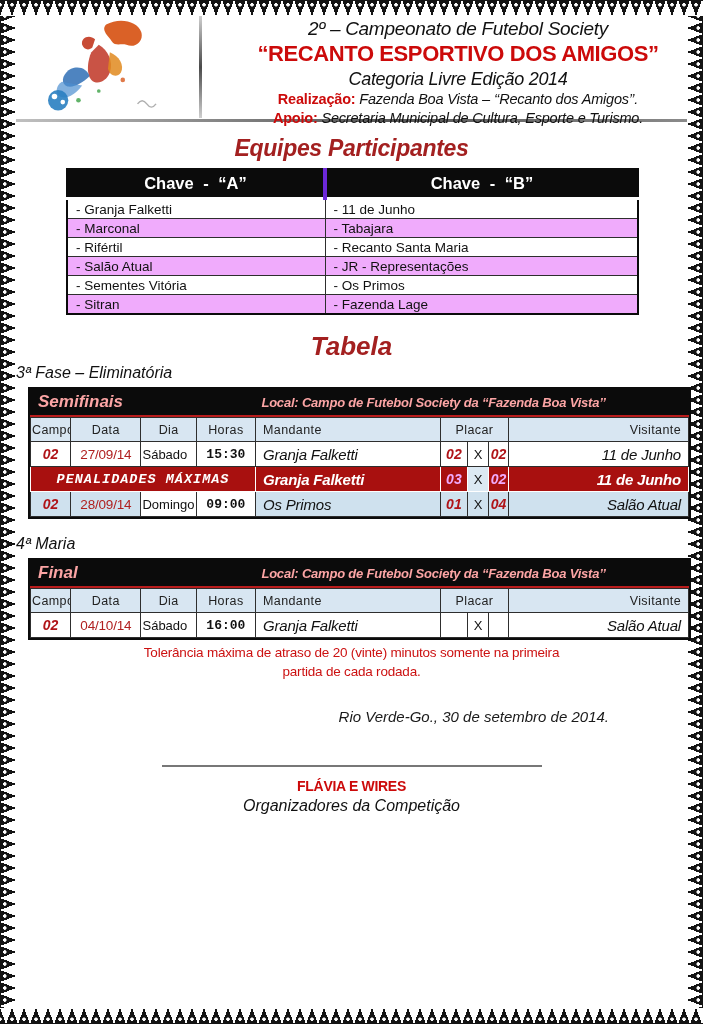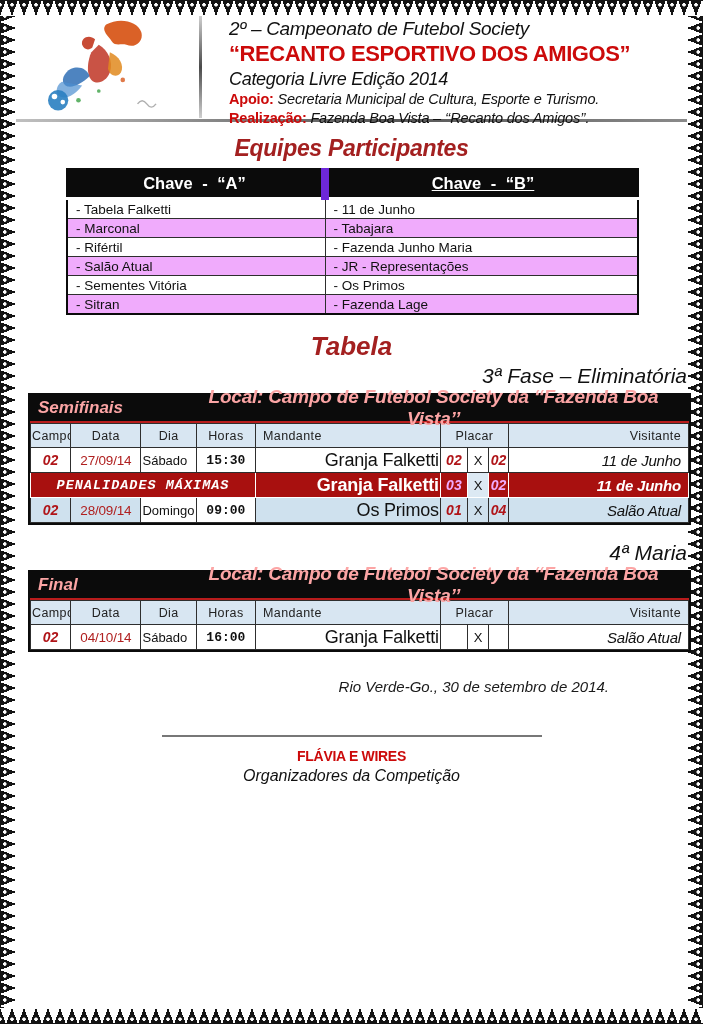--- a/index.html
+++ b/index.html
@@ -31,62 +31,62 @@
       radial-gradient(circle at 70% 50%, #fff 0 1.5px, rgba(255,255,255,0) 2px),
       conic-gradient(from 249.4deg at 100% 50%, #fff 0 41.2deg, rgba(255,255,255,0) 41.2deg);
     background-size:16px 12px;background-position:0 6px,0 0;}
 
   .content{position:absolute;inset:16px;background:#fff;}
 
   
   .hdr{display:flex;height:102px;align-items:stretch;}
   .hdr-logo{width:183px;display:flex;align-items:center;justify-content:center;}
   .hdr-div{width:3px;background:linear-gradient(to bottom,#cfcfcf,#4a4a4a 50%,#cfcfcf);}
-  .hdr-text{flex:1;padding-top:1px;line-height:1;margin-left:27px;}
+  .hdr-text{flex:1;text-align:center;padding-top:1px;line-height:1;margin-left:27px;}
   .h-line1{font-style:italic;font-size:19px;letter-spacing:-0.3px;margin-top:2px;}
   .h-title{font-weight:700;font-size:22px;color:#cc0a0a;letter-spacing:-0.4px;margin-top:5px;}
   .h-line3{font-style:italic;font-size:18px;letter-spacing:-0.3px;margin-top:5px;}
   .h-small{font-size:14.5px;margin-top:4px;letter-spacing:-0.2px;}
   .h-lbl{color:#cc0a0a;font-weight:700;}
   .h-val{font-style:italic;}
   .hdr-rule{height:3px;margin-top:1px;background:linear-gradient(to right,#c0c0c0,#555 55%,#8a8a8a);}
 
   
   .eq-heading{font-weight:700;font-style:italic;font-size:23px;color:#a32020;
     text-align:center;margin:13px 0 6px 0;letter-spacing:-0.3px;}
   table{border-collapse:collapse;table-layout:fixed;}
   .eq{width:571px;margin-left:50px;border:2px solid #0b0b0b;}
   .eq th{background:#0b0b0b;color:#fff;font-size:16.5px;font-weight:700;height:25px;
     border-bottom:3px solid #fff;word-spacing:5px;}
-  .eq th.sep{border-left:8px solid #6d28d9;text-decoration:underline;}
+  .eq th.sep{border-left:4px solid #6d28d9;}
   .eq td{border:1px solid #2e2e2e;font-size:13.5px;padding:0 0 0 8px;height:18px;color:#111;}
   .eq tr.alt td{background:#f0abfc;}
 
   
   .tb-heading{font-weight:700;font-style:italic;font-size:26px;color:#a32020;
     text-align:center;margin:16px 0 2px 0;}
-  .phase{font-style:italic;font-size:21px;text-align:right;margin:0 0 5px 0;}
+  .phase{font-style:italic;font-size:16px;text-align:left;margin:0 0 5px 0;}
   .phase4{margin-top:16px;}
 
   .match-block{margin:0 0 0 12px;width:659px;border:2px solid #0b0b0b;background:#fff;}
   .bar{display:flex;background:#0b0b0b;color:#fca5a5;height:26px;align-items:center;
     border-bottom:2px solid #b91c1c;font-style:italic;font-weight:700;}
   .bar-label{width:160px;padding-left:8px;font-size:17px;}
-  .bar-local{flex:1;text-align:center;font-size:19px;padding-right:20px;letter-spacing:-0.2px;}
+  .bar-local{flex:1;text-align:center;font-size:13px;padding-right:20px;letter-spacing:-0.2px;}
   .mt{width:100%;}
   .mt th,.mt td{border:1px solid #2e2e2e;overflow:hidden;white-space:nowrap;}
   .mt th{background:#d8e6f2;font-weight:400;font-size:12.5px;height:21px;letter-spacing:0.4px;color:#222;}
   .mt th.th-mand{text-align:left;padding-left:7px;}
   .mt th.th-vis{text-align:right;padding-right:7px;}
   .mt td{height:22px;}
   .c-campo{text-align:center;color:#b01418;font-weight:700;font-style:italic;font-size:14px;}
   .c-data{text-align:center;color:#b02020;font-size:13.5px;letter-spacing:-0.2px;}
   .c-dia{text-align:left;font-size:13px;}
   .c-horas{text-align:center;font-family:"Liberation Mono",monospace;font-weight:700;font-size:13px;}
-  .c-mand{font-size:18px;padding-left:7px;letter-spacing:-0.2px;text-align:right;}
+  .c-mand{font-style:italic;font-size:15px;padding-left:7px;letter-spacing:-0.2px;}
   .c-score{text-align:center;color:#b01418;font-weight:700;font-style:italic;font-size:14px;}
   .c-x{text-align:center;font-size:13px;color:#111;}
   .c-vis{font-style:italic;font-size:15px;text-align:right;padding-right:7px;letter-spacing:-0.2px;}
   tr.row-blue td{background:#cfe1ee;}
   tr.row-blue td.c-dia, tr.row-blue td.c-horas{background:#fff;}
   tr.row-pen td{background:#a8100f;color:#fff;border-color:#fff;}
   tr.row-pen .pen-label{font-family:"Liberation Mono",monospace;font-weight:700;font-style:italic;
     letter-spacing:1px;text-align:center;font-size:13.5px;}
   tr.row-pen .c-mand,tr.row-pen .c-vis{color:#fff;font-weight:700;}
   tr.row-pen .c-score{color:#f0abfc;}
@@ -127,55 +127,55 @@
           <circle cx="96" cy="66" r="2.5" fill="#d8591b" opacity="0.8"></circle>
           <path d="M112 92 q5 -7 10 0 t10 0" stroke="#9a9a9a" stroke-width="1.5" fill="none" opacity="0.8"></path>
         </svg>
       </div>
       <div class="hdr-div"></div>
       <div class="hdr-text">
         <div class="h-line1">2º – Campeonato de Futebol Society</div>
         <div class="h-title">“RECANTO ESPORTIVO DOS AMIGOS”</div>
         <div class="h-line3">Categoria Livre Edição 2014</div>
         <div class="h-small">
+          <span class="h-lbl">Realização:</span>
+          <span class="h-val">Fazenda Boa Vista – ‘‘Recanto dos Amigos’’.</span>
+        </div>
+        <div class="h-small">
           <span class="h-lbl">Apoio:</span>
           <span class="h-val">Secretaria Municipal de Cultura, Esporte e Turismo.</span>
-        </div>
-        <div class="h-small">
-          <span class="h-lbl">Realização:</span>
-          <span class="h-val">Fazenda Boa Vista – ‘‘Recanto dos Amigos’’.</span>
         </div>
       </div>
     </div>
     <div class="hdr-rule"></div>
 
     <div class="eq-heading">Equipes Participantes</div>
     <table class="eq">
       <colgroup>
           <col style="width:258px">
           <col style="width:313px">
         </colgroup>
       <thead>
         <tr>
           <th>Chave - “A”</th>
           <th class="sep">Chave - “B”</th>
         </tr>
       </thead>
       <tbody>
         <tr>
-          <td>- Tabela Falketti</td>
+          <td>- Granja Falketti</td>
           <td>- 11 de Junho</td>
           </tr>
         <tr class="alt">
           <td>- Marconal</td>
           <td>- Tabajara</td>
           </tr>
         <tr>
           <td>- Rifértil</td>
-          <td>- Fazenda Junho Maria</td>
+          <td>- Recanto Santa Maria</td>
           </tr>
         <tr class="alt">
           <td>- Salão Atual</td>
           <td>- JR - Representações</td>
           </tr>
         <tr>
           <td>- Sementes Vitória</td>
           <td>- Os Primos</td>
           </tr>
         <tr class="alt">
@@ -290,20 +290,24 @@
             <td class="c-mand">Granja Falketti</td>
             <td class="c-score"></td>
             <td class="c-x">X</td>
             <td class="c-score"></td>
             <td class="c-vis">Salão Atual</td>
           </tr>
         </tbody>
       </table>
     </div>
 
+    <div class="note">
+      <div>Tolerância máxima de atraso de 20 (vinte) minutos somente na primeira</div>
+      <div>partida de cada rodada.</div>
+    </div>
 
     <div class="date-line">Rio Verde-Go., 30 de setembro de 2014.</div>
     <div class="sig-line"></div>
     <div class="sig-names">FLÁVIA E WIRES</div>
     <div class="sig-role">Organizadores da Competição</div>
 
   </div>
 </div>
 
 </body></html>

